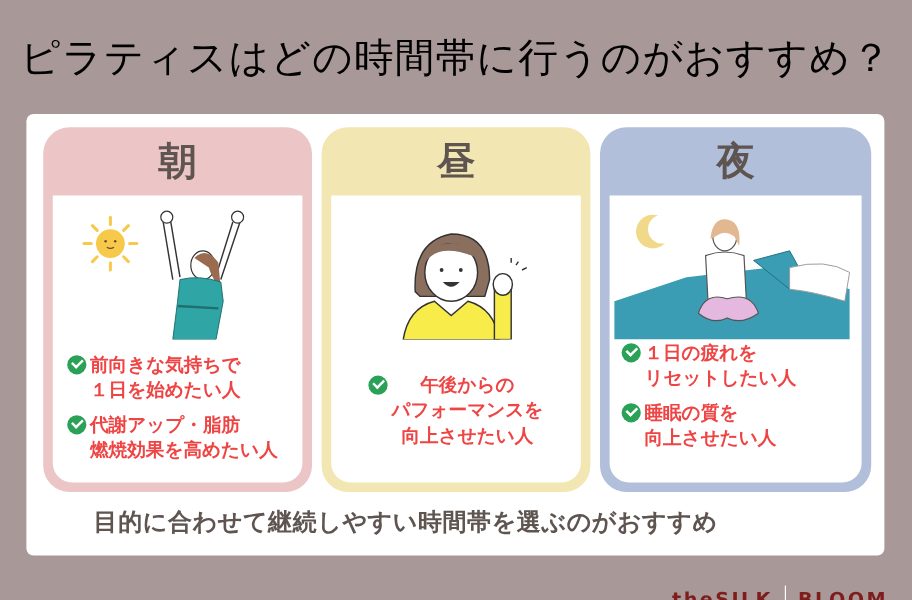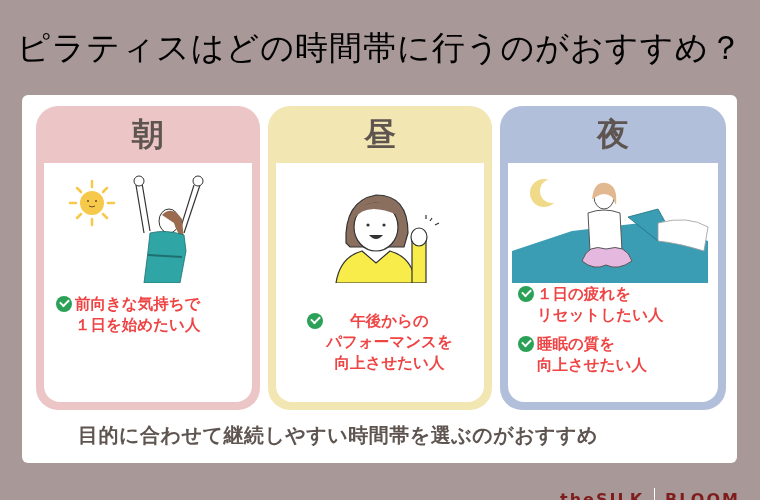--- a/index.html
+++ b/index.html
@@ -101,20 +101,25 @@
         <path d="M118 44 Q128 34 138 48 L140 70 Q132 60 130 52 Z" fill="#9a6b4e"></path>
         <path d="M106 62 Q122 58 140 64 L142 80 L136 112 L100 112 L104 80 Z" fill="#2fa5a5" stroke="#1e6f6f" stroke-width="0.8"></path>
         <line x1="104" y1="84" x2="138" y2="86" stroke="#1e6f6f" stroke-width="2"></line>
       </svg>
       <div class="points">
         <div class="point">
           <span class="check"></span>
           <span class="txt">前向きな気持ちで
 １日を始めたい人</span>
         </div>
+        <div class="point">
+          <span class="check"></span>
+          <span class="txt">代謝アップ・脂肪
+燃焼効果を高めたい人</span>
+        </div>
       </div>
     </div>
   </div>
 
   <div class="card noon">
     <div class="head">昼</div>
     <div class="inner">
       <svg class="illus" viewBox="0 0 208 112">
         <path d="M70 72 Q68 30 100 24 Q132 24 132 62 L128 76 L74 76 Z" fill="#8a6f5f" stroke="#333" stroke-width="1.2"></path>
         <ellipse cx="100" cy="56" rx="22" ry="24" fill="#fff" stroke="#333" stroke-width="1.2"></ellipse>

